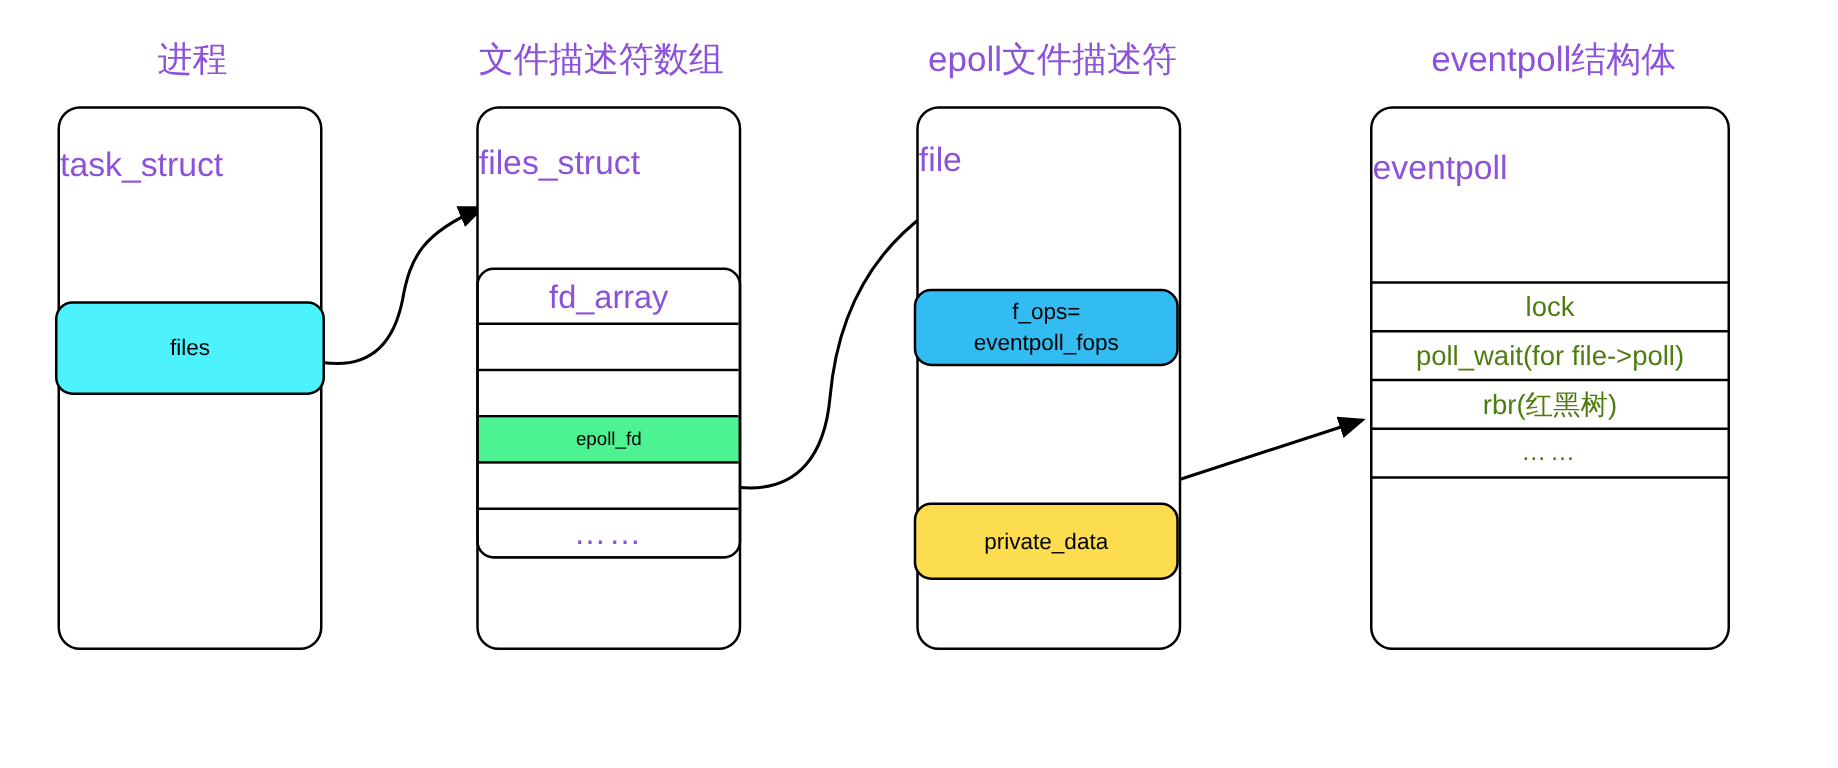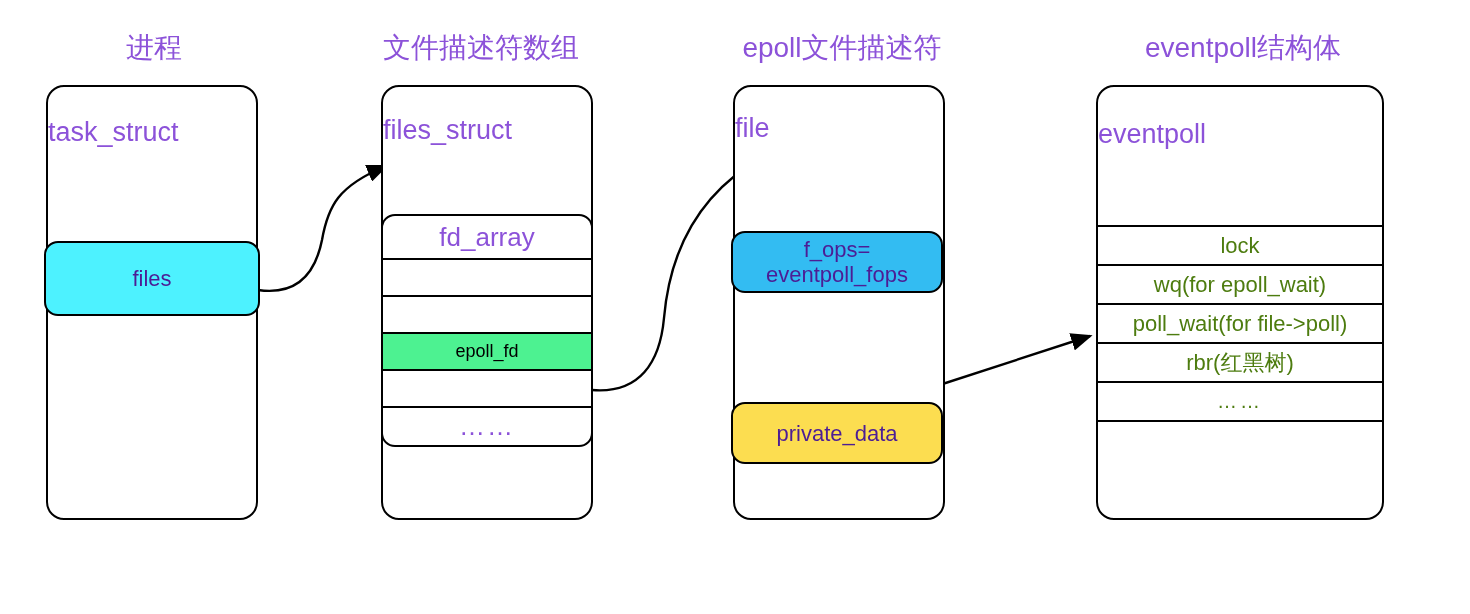--- a/index.html
+++ b/index.html
@@ -58,22 +58,22 @@
   
   .pill {
     position: absolute;
     box-sizing: border-box;
     border: 2.2px solid #000000;
     border-radius: 14px;
     display: flex;
     align-items: center;
     justify-content: center;
     text-align: center;
-    color: #4c1d95;
-    font-size: 22px;
+    color: #000000;
+    font-size: 18px;
     line-height: 25px;
     white-space: pre-line;
   }
 
   
   .fd-array {
     position: absolute;
     box-sizing: border-box;
     border: 2.2px solid #000000;
     border-radius: 14px;
@@ -81,21 +81,21 @@
     overflow: hidden;
   }
   .fd-row {
     box-sizing: border-box;
     height: 37px;
     border-bottom: 2.2px solid #000000;
     display: flex;
     align-items: center;
     justify-content: center;
     text-align: center;
-    font-size: 18px;
+    font-size: 15px;
     color: #000000;
     background: #ffffff;
   }
   .fd-row:last-child { border-bottom: none; }
   .fd-row.header {
     color: #8C52D9;
     font-size: 26px;
     height: 44px;
   }
   .fd-row.dots-purple {
@@ -206,23 +206,20 @@
   <div class="col-title" style="left:1118px; top:32px; width:250px;">eventpoll结构体</div>
 
   <div class="panel" style="left:1096px; top:85px; width:288px; height:435px;">
     <div class="struct-name" style="top:32px;">eventpoll</div>
 
     <div class="ep-rows" style="top:138px;">
       <div class="ep-row">
         <span>lock</span>
       </div>
       <div class="ep-row">
-        <span>wq(for epoll_wait)</span>
-      </div>
-      <div class="ep-row">
         <span>poll_wait(for file-&gt;poll)</span>
       </div>
       <div class="ep-row">
         <span>rbr(红黑树)</span>
       </div>
       <div class="ep-row dots">
         <span>……</span>
       </div>
       <div class="ep-row">
         <span></span>

